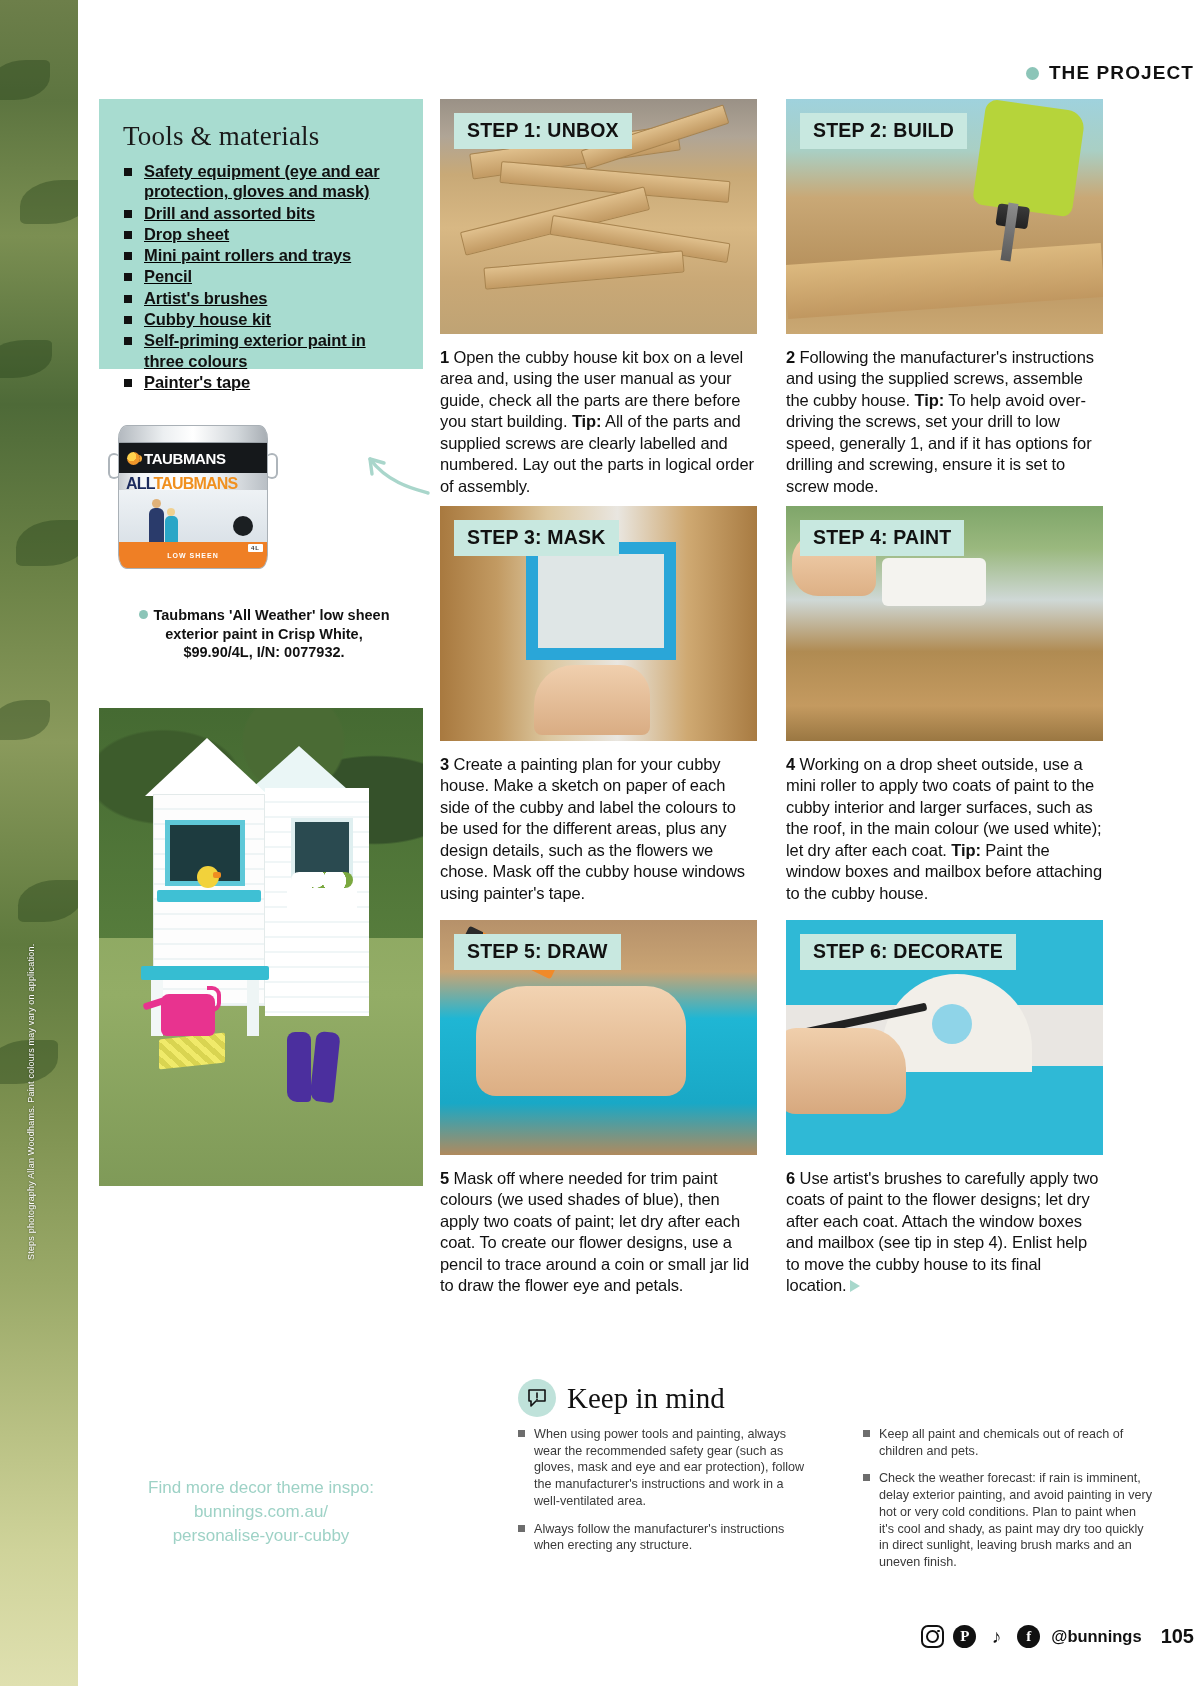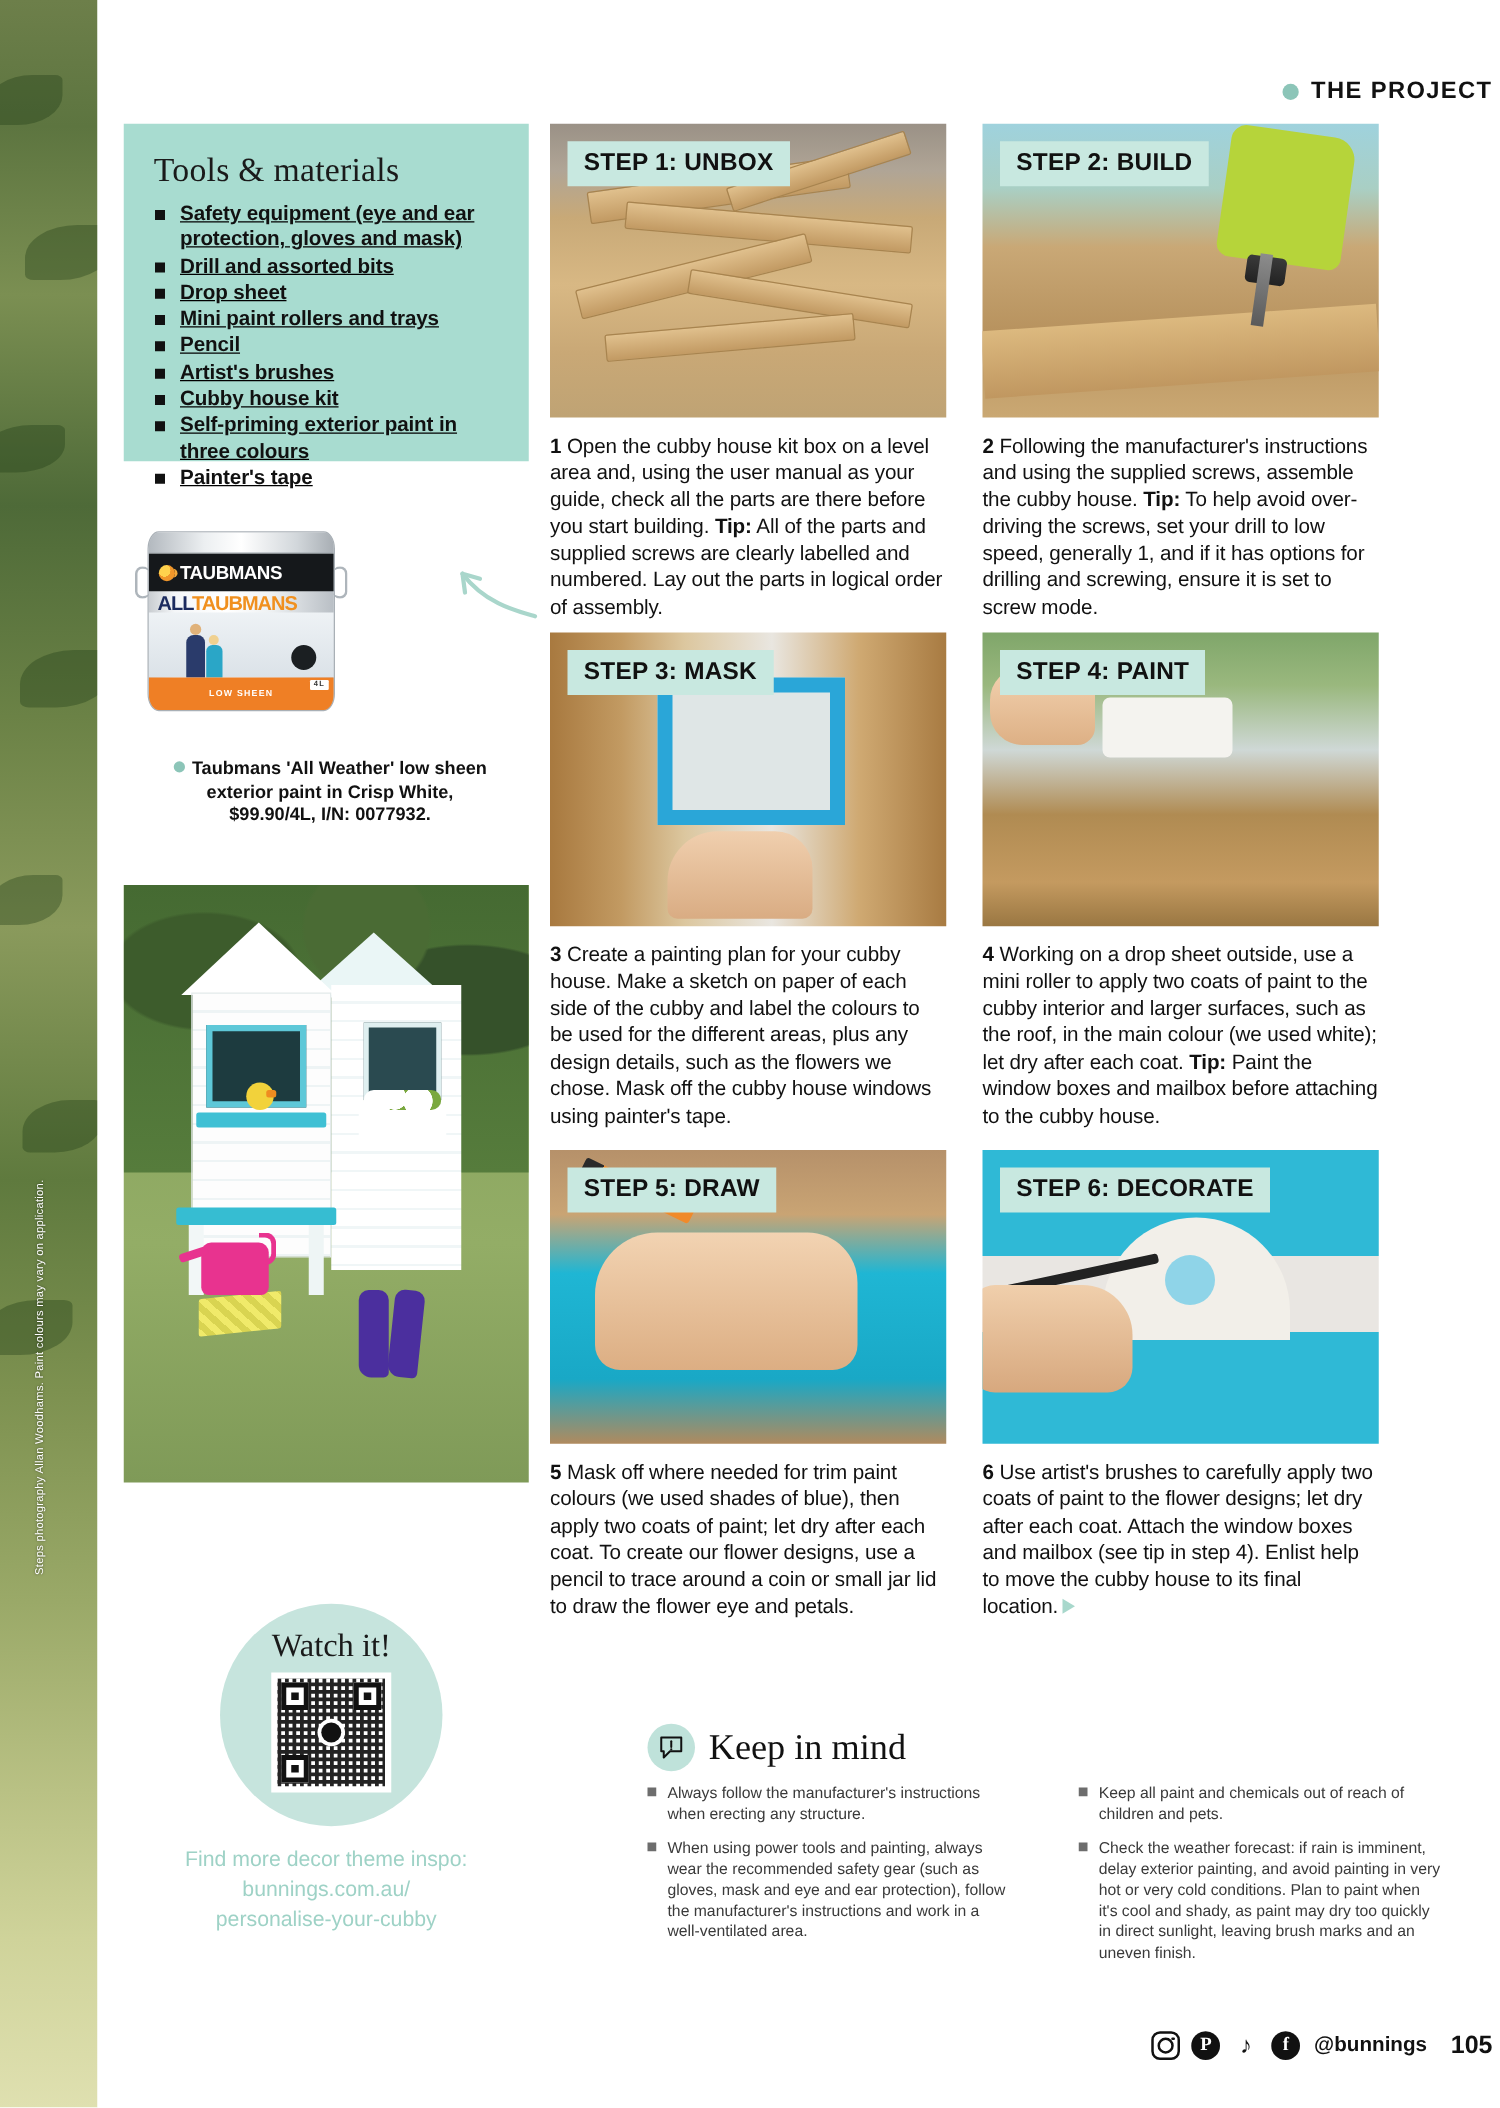--- a/index.html
+++ b/index.html
@@ -564,32 +564,20 @@
       <div class="bench-leg2"></div>
       <div class="yellow-mat"></div>
       <div class="watering-can"></div>
       <div class="boots">
         <div class="boot b1"></div>
         <div class="boot b2"></div>
       </div>
     </div>
   </div>
 
-  <div class="watch">
-    <h3>Watch it!</h3>
-    <div class="qr">
-      <div class="cells"></div>
-      <div class="eye tl"></div>
-      <div class="eye tr"></div>
-      <div class="eye bl"></div>
-      <div class="logo">
-          <span></span>
-        </div>
-    </div>
-  </div>
 
   <div class="inspo">
     <span>Find more decor theme inspo:</span><br>
     <span>bunnings.com.au/</span><br>
     <span>personalise-your-cubby</span>
   </div>
 
   <div class="step" style="left:362px; top:99px;">
     <div class="photo ph-unbox">
       <div class="plank" style="left:30px;top:40px;width:210px;height:26px;transform:rotate(-8deg);"></div>
@@ -658,22 +646,22 @@
       <svg width="22" height="22" viewBox="0 0 22 22">
         <path d="M3 3 H19 V14 H10 L5 19 V14 H3 Z" fill="none" stroke="#111" stroke-width="1.6" stroke-linejoin="round"></path>
         <line x1="11" y1="6" x2="11" y2="10.5" stroke="#111" stroke-width="1.6" stroke-linecap="round"></line>
         <circle cx="11" cy="12.4" r="0.9" fill="#111"></circle>
       </svg>
     </span>
     <h3>Keep in mind</h3>
   </div>
 
   <div class="kim-col left">
+    <p>When using power tools and painting, always wear the recommended safety gear (such as gloves, mask and eye and ear protection), follow the manufacturer's instructions and work in a well-ventilated area.</p>
     <p>Always follow the manufacturer's instructions when erecting any structure.</p>
-    <p>When using power tools and painting, always wear the recommended safety gear (such as gloves, mask and eye and ear protection), follow the manufacturer's instructions and work in a well-ventilated area.</p>
   </div>
   <div class="kim-col right">
     <p>Keep all paint and chemicals out of reach of children and pets.</p>
     <p>Check the weather forecast: if rain is imminent, delay exterior painting, and avoid painting in very hot or very cold conditions. Plan to paint when it's cool and shady, as paint may dry too quickly in direct sunlight, leaving brush marks and an uneven finish.</p>
   </div>
 
   <div class="footer">
     <span class="soc ig"></span>
     <span class="soc pin">P</span>
     <span class="soc tt">♪</span>

